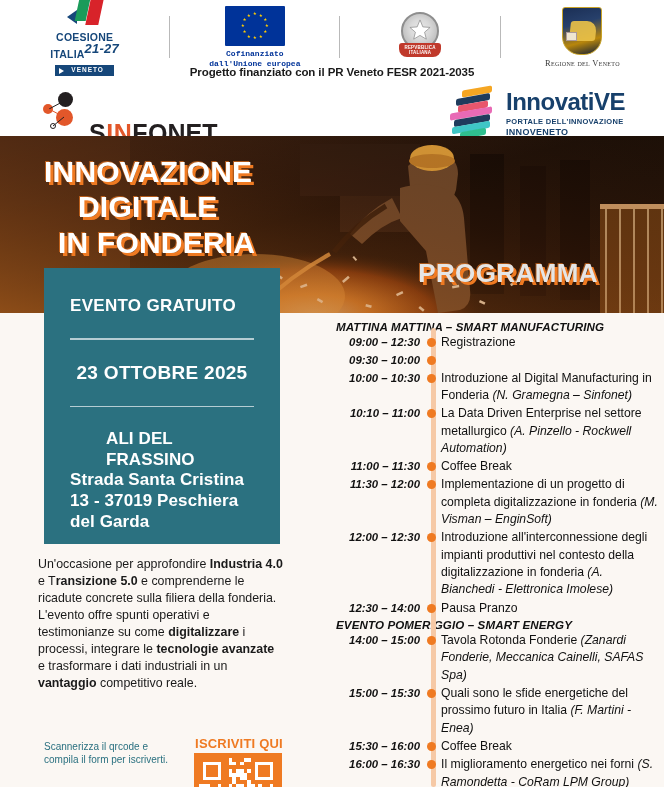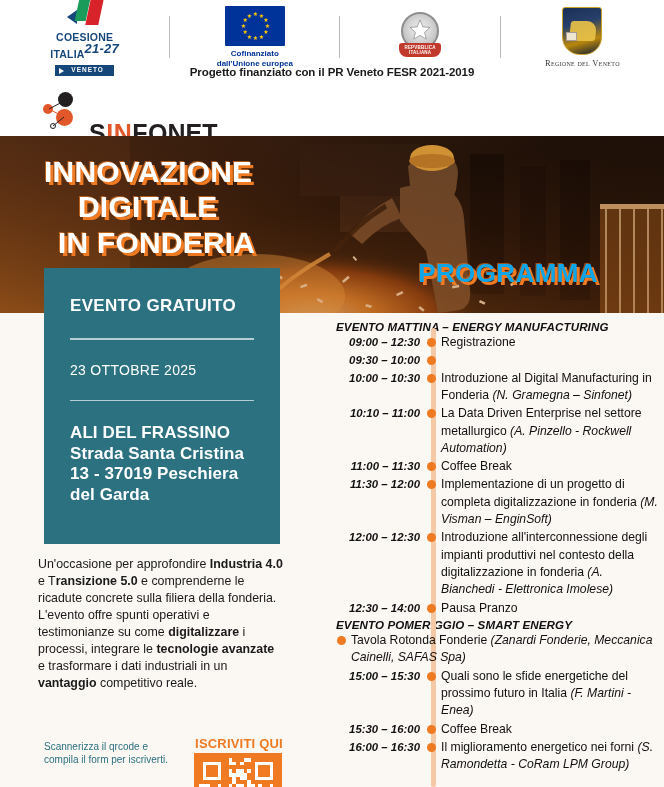--- a/index.html
+++ b/index.html
@@ -12,21 +12,21 @@
   .poster { position: relative; width: 664px; height: 787px; background: #fbf7f3; }
 
   
   .logobar { position: relative; width: 664px; height: 136px; background: #ffffff; }
   .logos-row1 {
     position: absolute; top: 6px; left: 0; width: 664px; height: 62px;
     display: flex; align-items: center;
   }
   .logo-cell { display:flex; align-items:center; justify-content:center; height: 62px; }
   .c1 { width: 170px; }
-  .c2 { width: 170px; }
+  .c2 { width: 170px; font-family: Liberation Mono, monospace; }
   .c3 { width: 160px; }
   .c4 { width: 164px; }
   .vdiv { width:1px; height:42px; background:#b9b9b9; align-self:center; }
 
   
   .coesione { text-align:center; line-height:1; }
   .coes-mark { width: 52px; height: 30px; margin: 0 auto 3px; position: relative; }
   .coes-mark .s1 { position:absolute; left:18px; top:0; width:11px; height:22px;
       background:#1a9b5a; transform: skewX(-12deg); }
   .coes-mark .s2 { position:absolute; left:29px; top:0; width:13px; height:26px;
@@ -116,34 +116,34 @@
     position:absolute; left:44px; top:18px; width:330px;
     font-size:30px; font-weight:bold; line-height:1.18; color:#ffffff;
     letter-spacing:.2px; text-align:left;
     text-shadow: 3px 3px 0 #ef7a22, -1px -1px 0 rgba(239,122,34,.65);
   }
   .hero-title .l2, .hero-title .l3 { display:block; }
   .hero-title .l2 { padding-left:34px; }
   .hero-title .l3 { padding-left:14px; }
   .programma {
     position:absolute; right:66px; top:122px;
-    font-size:26px; font-weight:bold; color:#0ea5e9; letter-spacing:.4px;
+    font-size:26px; font-weight:bold; color:#e5e5e5; letter-spacing:.4px;
     text-shadow: 3px 3px 0 #ef7a22, -1px -1px 0 rgba(239,122,34,.6);
   }
 
   
   .infobox {
     position:absolute; left:44px; top:268px; width:236px; height:276px;
     background:#2b7180; color:#ffffff; padding:28px 26px 0 26px; z-index:5;
   }
   .ib-free { font-size:17px; font-weight:bold; letter-spacing:.3px; }
   .ib-rule { height:1.5px; background:rgba(255,255,255,.65); margin:22px 0 22px 0; }
-  .ib-date { font-size:14px; font-weight:normal; letter-spacing:.3px; }
+  .ib-date { font-size:19px; font-weight:bold; letter-spacing:.3px;text-align:center; }
   .ib-venue { font-size:17px; font-weight:bold; line-height:1.22; letter-spacing:.1px; }
-  .ib-venue .vname { display:block; }
+  .ib-venue .vname { display:block;margin-left:36px; }
 
   
   .blurb {
     position:absolute; left:38px; top:556px; width:246px;
     font-size:12.4px; line-height:1.37; color:#1a1a1a;
   }
   .blurb b { font-weight:bold; }
 
   .qr-wrap { position:absolute; left:44px; top:736px; width:270px; }
   .qr-note { position:absolute; left:0; top:4px; width:140px;
@@ -252,21 +252,21 @@
           <div class="ven-shield">
             <div class="ven-lion"></div>
               <div class="ven-book"></div>
           </div>
           <div class="ven-t">Regione del Veneto</div>
         </div>
       </div>
 
     </div>
 
-    <div class="finanziato">Progetto finanziato con il PR Veneto FESR 2021-2019</div>
+    <div class="finanziato">Progetto finanziato con il PR Veneto FESR 2021-2035</div>
 
     <div class="logos-row2">
 
       <div class="sinfonet">
         <div class="sin-nodes">
           <span class="nd" style="left:16px;top:0;width:15px;height:15px;background:#231f20;"></span>
           <span class="nd" style="left:14px;top:17px;width:17px;height:17px;background:#e2572a;"></span>
           <span class="nd" style="left:1px;top:12px;width:10px;height:10px;background:#e2572a;"></span>
           <span class="nd" style="left:8px;top:31px;width:6px;height:6px;background:#fff;border:1px solid #231f20;"></span>
           <svg style="position:absolute;inset:0;" viewBox="0 0 46 40">
@@ -277,20 +277,36 @@
         </div>
         <div class="sin-text">
           <div class="sin-name">S<span class="o">IN</span>F<span style="letter-spacing:0">ONET</span></div>
           <div class="sin-dots"></div>
           <div class="sin-sub">
             <span>SMART &amp; </span><span class="o">INNOVATIVE FOUNDRY</span><span> NETWORK</span>
           </div>
         </div>
       </div>
 
+      <div class="innov">
+        <div class="inn-mark">
+          <span class="ribb" style="left:14px;top:2px;width:30px;background:#f5a623;"></span>
+          <span class="ribb" style="left:8px;top:10px;width:34px;background:#1f3b5c;"></span>
+          <span class="ribb" style="left:10px;top:17px;width:30px;background:#e8566d;"></span>
+          <span class="ribb" style="left:2px;top:24px;width:42px;background:#e86ab5;"></span>
+          <span class="ribb" style="left:6px;top:31px;width:36px;background:#1f3b5c;"></span>
+          <span class="ribb" style="left:4px;top:38px;width:38px;background:#3fc6c6;"></span>
+          <span class="ribb" style="left:12px;top:44px;width:26px;background:#2fbf8f;"></span>
+        </div>
+        <div class="inn-text">
+          <div class="inn-name">InnovatiVE</div>
+          <div class="inn-s1">PORTALE DELL'INNOVAZIONE</div>
+          <div class="inn-s2">INNOVENETO</div>
+        </div>
+      </div>
 
     </div>
   </div>
 
   <div class="hero">
     <svg class="hero-photo" viewBox="0 0 664 177" preserveAspectRatio="none">
       <defs>
         <radialGradient id="glow" cx="48%" cy="78%" r="46%">
           <stop offset="0%" stop-color="#ffd9a0"></stop>
           <stop offset="32%" stop-color="#f59132"></stop>
@@ -563,21 +579,21 @@
             <i style="background: rgb(255, 255, 255);"></i>
             <i style="background: rgb(239, 122, 34);"></i>
           </div>
       </div>
     </div>
   </div>
 
   <div class="program">
     <div class="timeline-line"></div>
     <div id="program-body">
-        <div class="sect-head">EVENTO MATTINA – ENERGY MANUFACTURING</div>
+        <div class="sect-head">MATTINA MATTINA – SMART MANUFACTURING</div>
         <div class="row">
           <div class="time">09:00 – 12:30</div>
           <div class="dotcol">
             <span class="dot"></span>
           </div>
           <div class="desc"><span>Registrazione</span></div>
         </div>
         <div class="row">
           <div class="time">09:30 – 10:00</div>
           <div class="dotcol">
@@ -621,20 +637,21 @@
         </div>
         <div class="row">
           <div class="time">12:30 – 14:00</div>
           <div class="dotcol">
             <span class="dot"></span>
           </div>
           <div class="desc"><span>Pausa Pranzo</span></div>
         </div>
         <div class="sect-head">EVENTO POMERIGGIO – SMART ENERGY</div>
         <div class="row">
+          <div class="time">14:00 – 15:00</div>
           <div class="dotcol">
             <span class="dot"></span>
           </div>
           <div class="desc"><span>Tavola Rotonda Fonderie </span><i>(Zanardi Fonderie, Meccanica Cainelli, SAFAS Spa)</i></div>
         </div>
         <div class="row">
           <div class="time">15:00 – 15:30</div>
           <div class="dotcol">
             <span class="dot"></span>
           </div>

